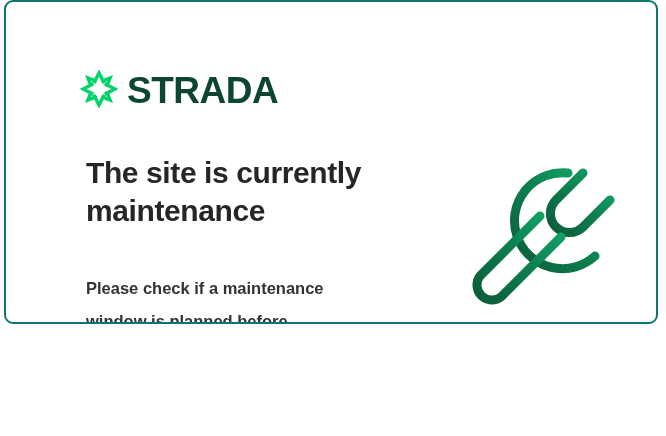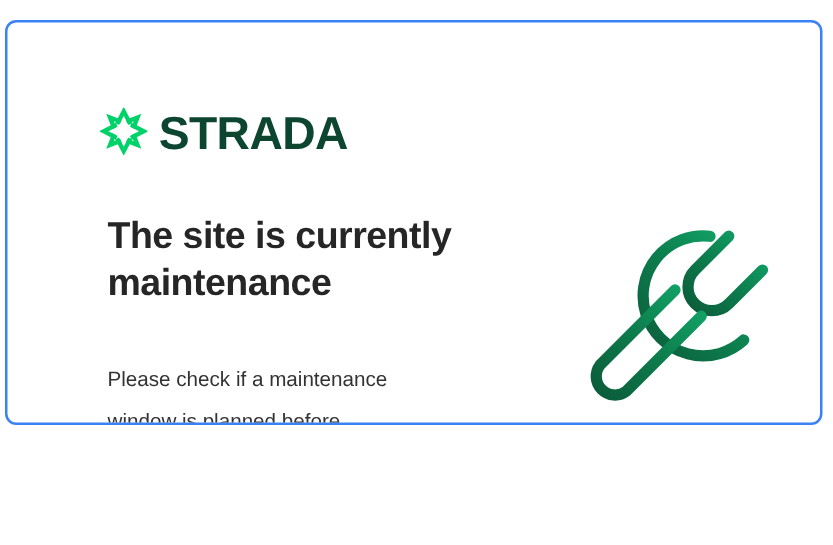--- a/index.html
+++ b/index.html
@@ -11,26 +11,26 @@
     width: 666px;
     height: 436px;
     overflow: hidden;
     font-family: "Liberation Sans", sans-serif;
     -webkit-font-smoothing: antialiased;
   }
 
   #error-card {
     position: absolute;
     left: 4px;
-    top: 16px;
+    top: 0;
     width: 654px;
     height: 324px;
     box-sizing: border-box;
     background: #ffffff;
-    border: 2px solid #3b82f6;
+    border: 2px solid #0f766e;
     border-radius: 9px;
     overflow: hidden;
   }
 
   
   #brand-lockup {
     position: absolute;
     left: 74px;
     top: 68px;
     display: flex;
@@ -69,21 +69,21 @@
   }
 
   
   #body-copy {
     position: absolute;
     left: 80px;
     top: 270px;
     width: 320px;
     margin: 0;
     font-size: 16.5px;
-    font-weight: normal;
+    font-weight: bold;
     line-height: 2.0;
     color: #333333;
   }
   #body-copy .copy-line {
     display: block;
     white-space: nowrap;
   }
 
   
   #wrench-illustration {

